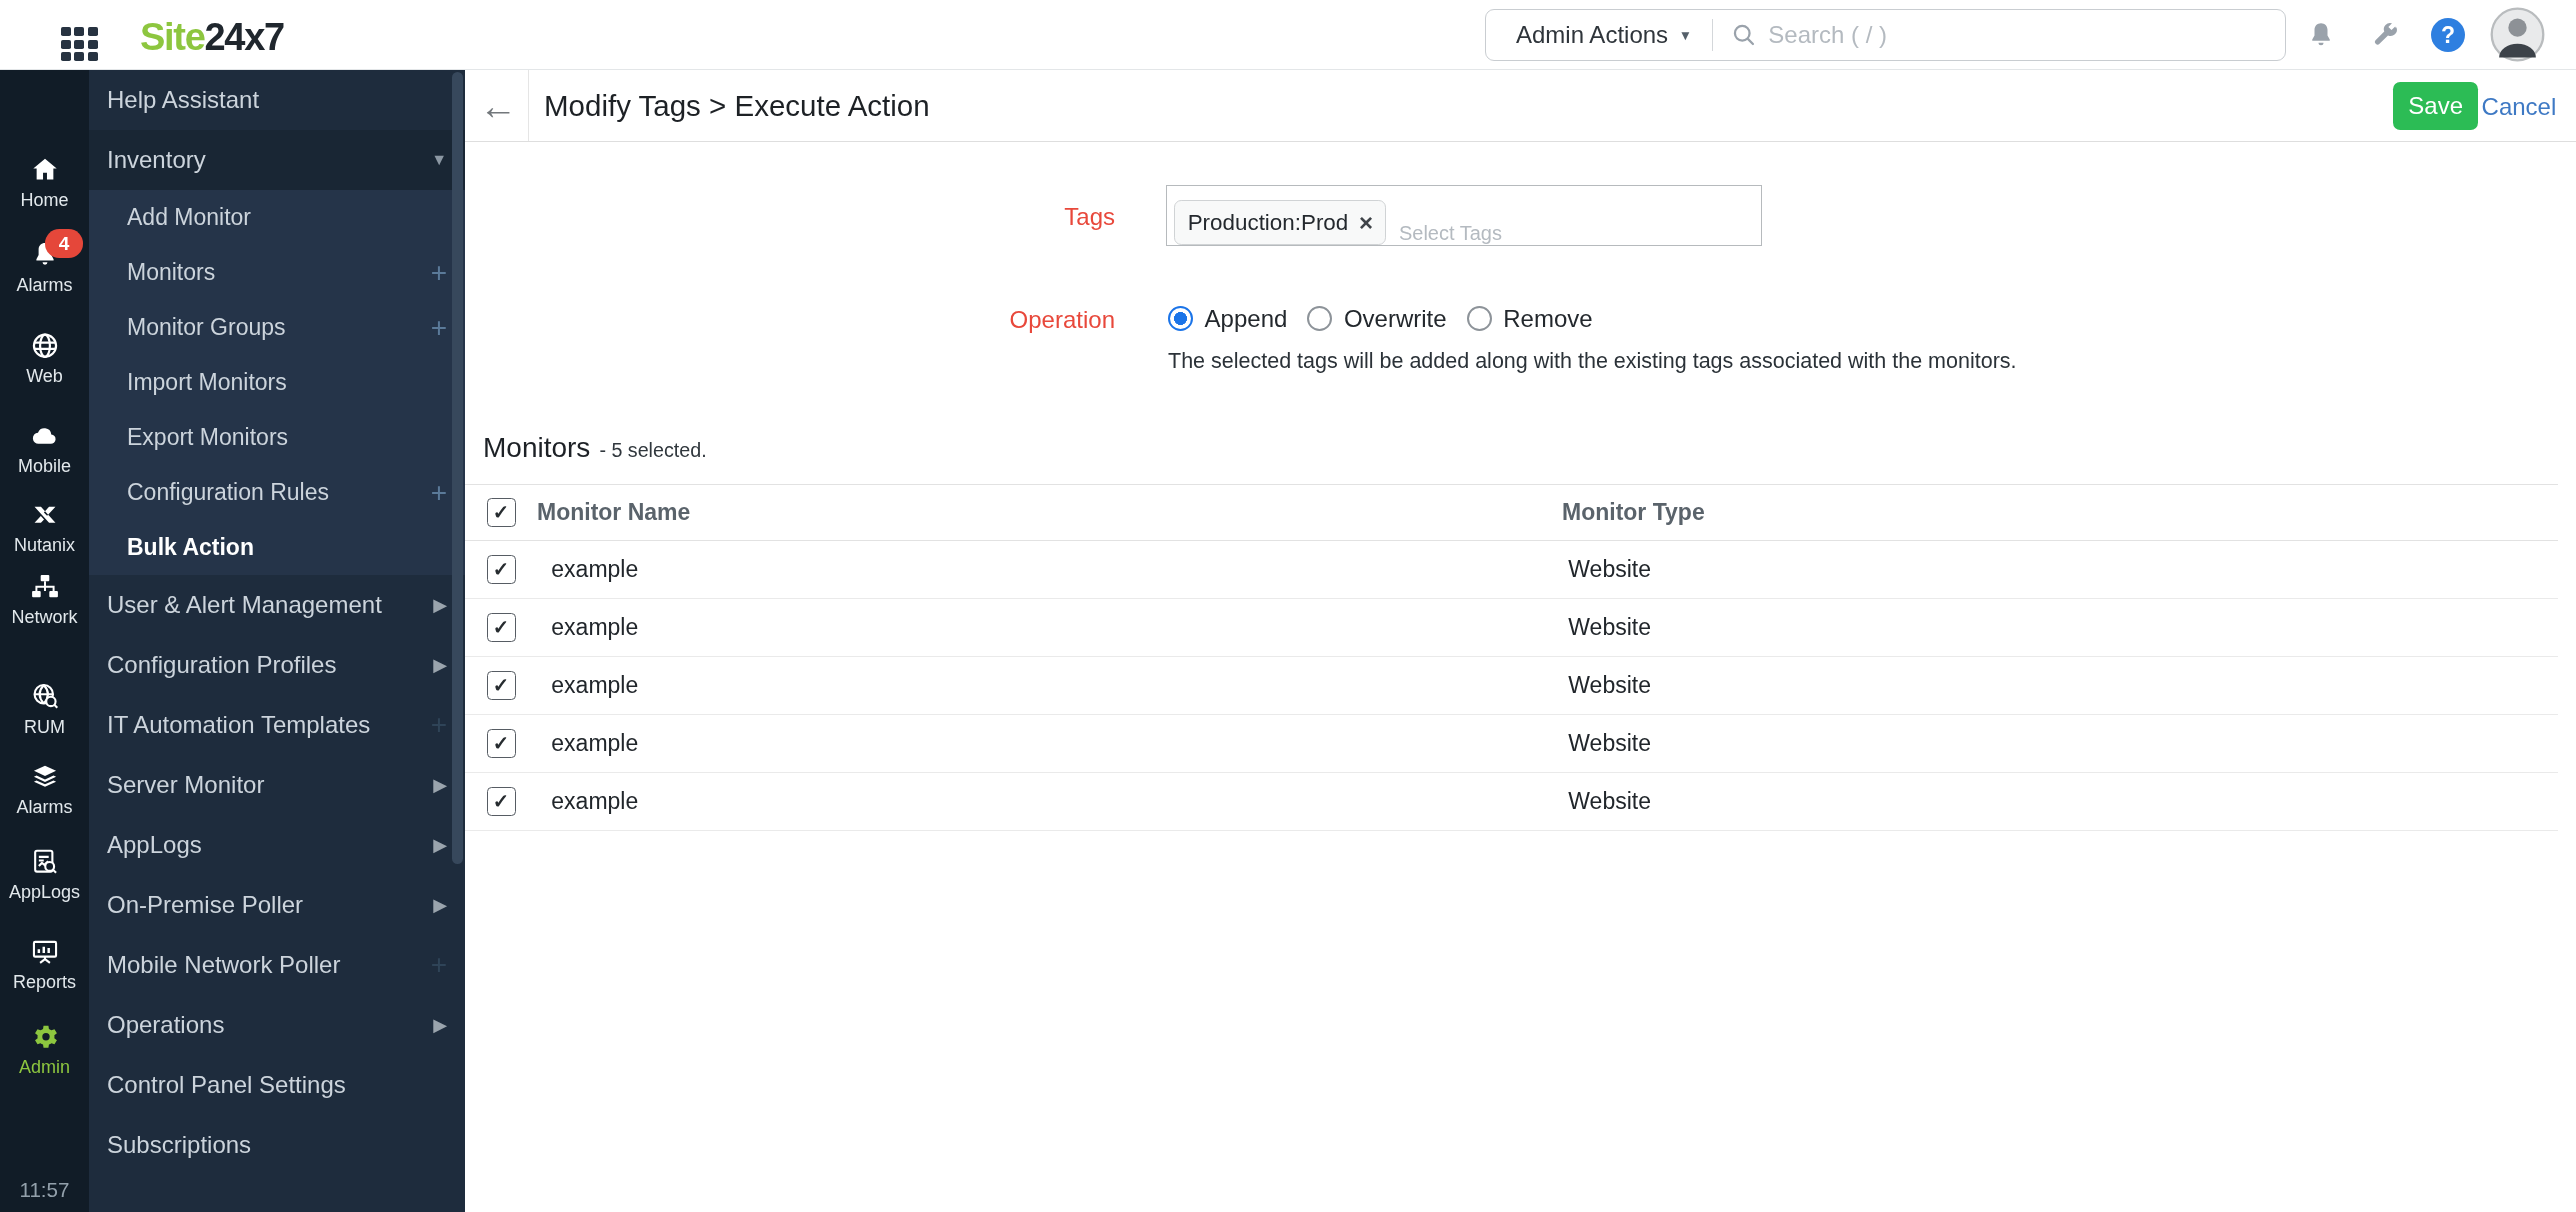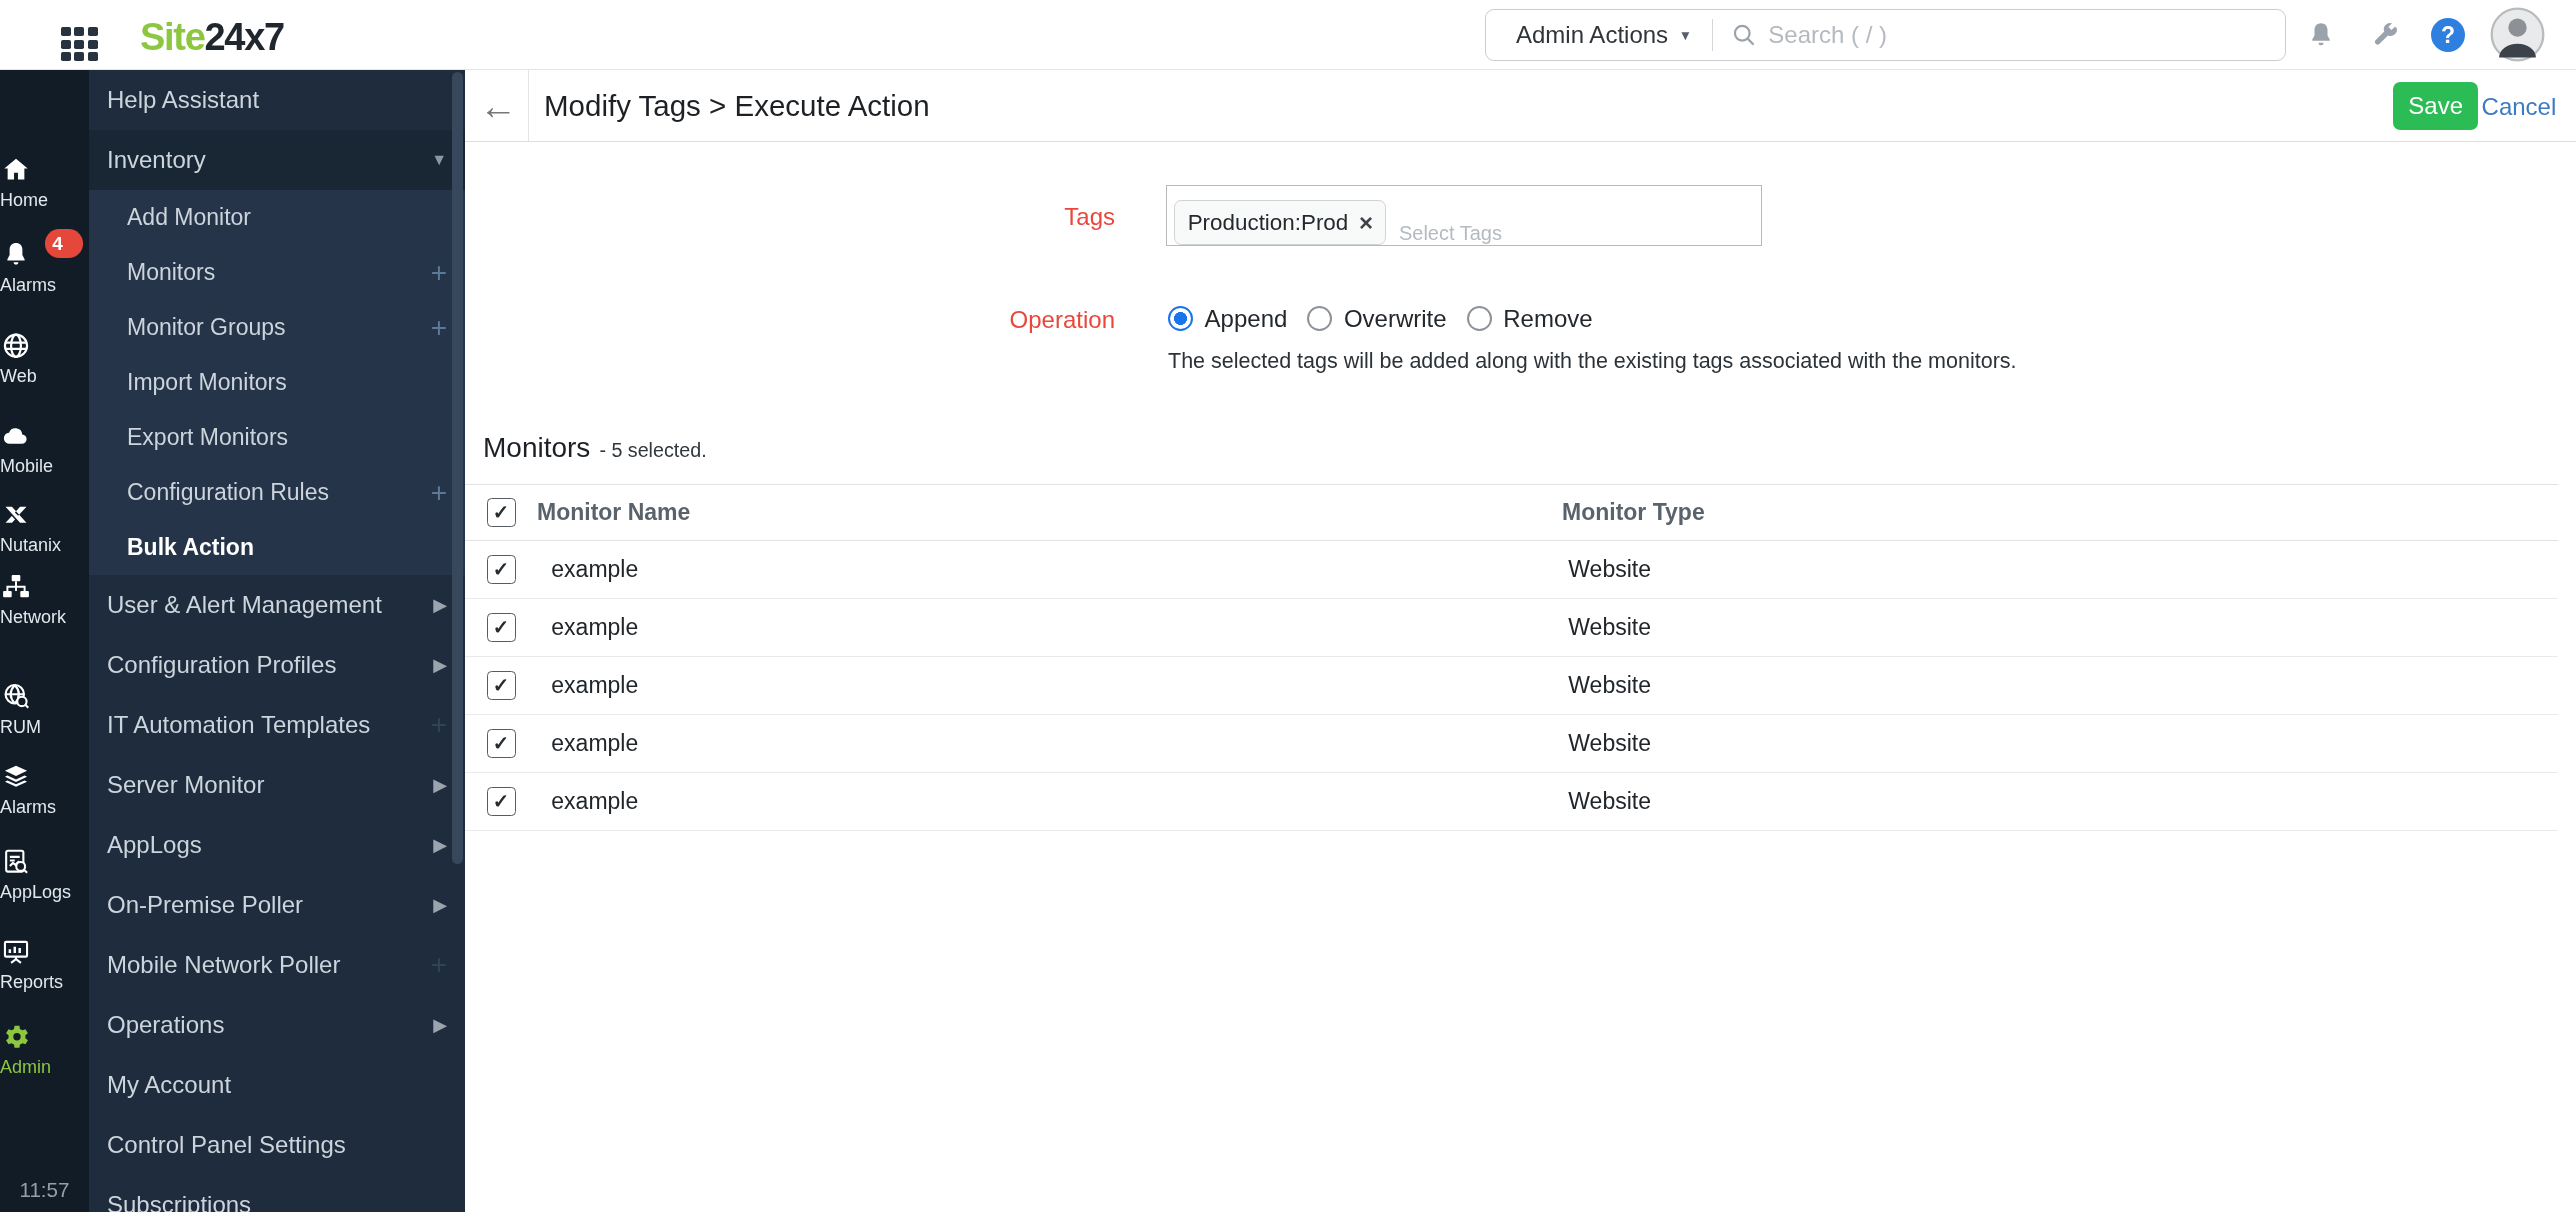--- a/index.html
+++ b/index.html
@@ -24,21 +24,21 @@
   .sic{margin-left:18px;display:flex}
   .sinput{flex:1;border:0;outline:0;font-size:24px;color:#333;margin-left:10.7px;background:transparent}
   .sinput::placeholder{color:#b4bac0}
   .tbic{position:absolute;top:19.7px;cursor:pointer}
   .bell{left:2306px} .wrench{left:2370px}
   .helpc{left:2431px;top:18px;width:34px;height:34px;border-radius:50%;background:var(--help-blue);color:#fff;font-size:23px;font-weight:700;display:flex;align-items:center;justify-content:center}
   .avatar{position:absolute;left:2490px;top:7.2px;width:55px;height:55px;cursor:pointer}
 
   
   .rail{position:absolute;left:0;top:70px;width:89px;bottom:0;background:var(--rail-bg)}
-  .rail-item{position:absolute;left:0;width:89px;color:#eef2f5;cursor:pointer}
+  .rail-item{position:absolute;left:0;width:89px;text-align:center;color:#eef2f5;cursor:pointer}
   .ric{display:inline-block;height:30px}
   .ric svg{width:32px;height:29.5px}
   .rlabel{font-size:18px;margin-top:2.7px;color:#e2e8ec}
   .rail-item.active .rlabel{color:var(--admin-green)}
   .badge{position:absolute;top:-10.7px;left:45px;min-width:38px;height:29px;padding:0 7.2px;background:var(--badge-red);border-radius:14.3px;color:#fff;font-size:19px;line-height:29px;font-weight:700}
   .rtime{position:absolute;bottom:10.7px;width:100%;text-align:center;font-size:20.6px;color:#93a0ab}
 
   
   .sidebar{position:absolute;left:89px;top:70px;width:376px;bottom:0;background:var(--sidebar-bg);overflow:hidden}
   .sb-item{display:flex;align-items:center;padding:0 18px;color:#ccd4dc;font-size:24px;cursor:pointer}
@@ -274,23 +274,20 @@
       </div>
       <div class="sb-item sb-top">
         <span class="sb-label">Mobile Network Poller</span>
         <span class="sb-plus faint">+</span>
       </div>
       <div class="sb-item sb-top">
         <span class="sb-label">Operations</span>
         <span class="sb-arrow">▶</span>
       </div>
       <div class="sb-item sb-top">
-        <span class="sb-label">My Account</span>
-      </div>
-      <div class="sb-item sb-top">
         <span class="sb-label">Control Panel Settings</span>
       </div>
       <div class="sb-item sb-top">
         <span class="sb-label">Subscriptions</span>
       </div>
     </div>
 
   <div class="main">
     <div class="phead">
       <button class="backb"><span>←</span></button>

